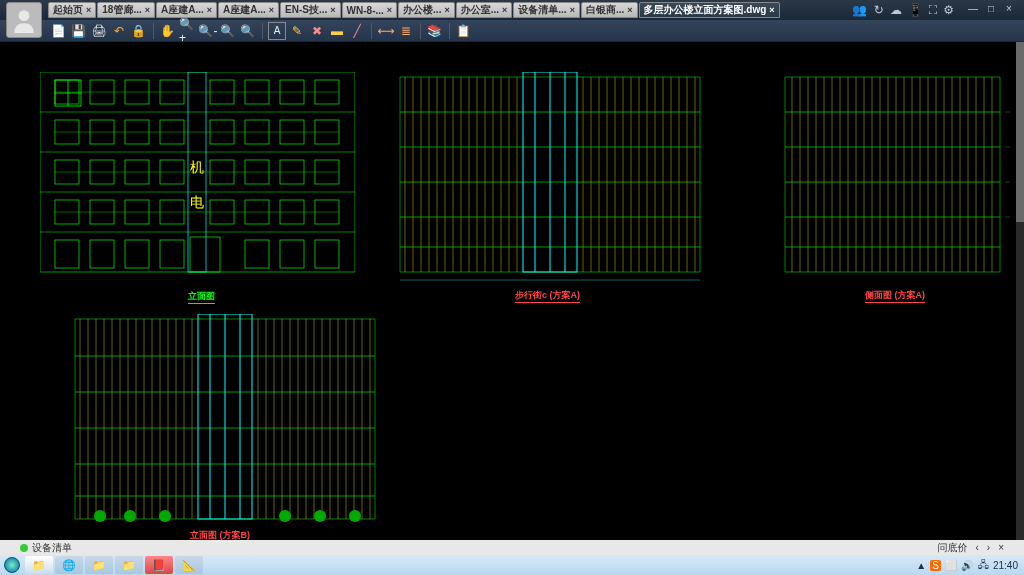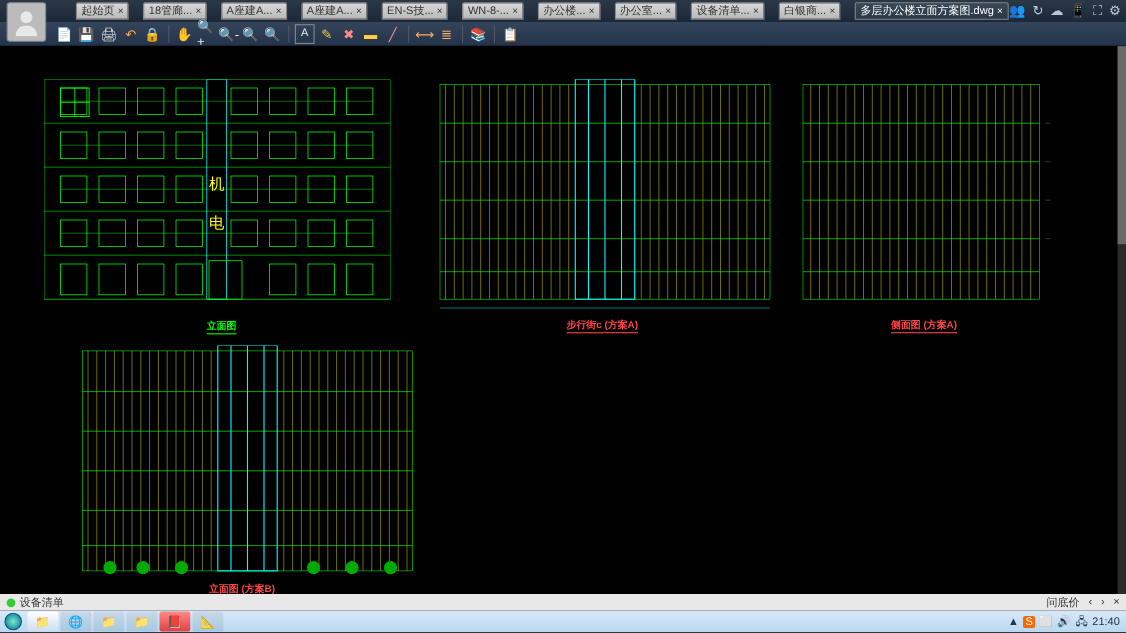--- a/index.html
+++ b/index.html
@@ -1,20 +1,20 @@
 <!DOCTYPE html>
 <html><head>
 <meta charset="utf-8">
 <style>
 * { margin: 0; padding: 0; box-sizing: border-box; }
 body { width: 1024px; height: 575px; overflow: hidden; font-family: "Microsoft YaHei", Arial, sans-serif; background: #000; position: relative; }
 
 
 .titlebar { height: 20px; background: linear-gradient(#2a3848,#1a2838); display: flex; align-items: center; }
-.tabs { display: flex; margin-left: 69px; gap: 12px; }
+.tabs { display: flex; margin-left: 48px; gap: 0; font-weight: bold; }
 .tab { background: linear-gradient(#d8d8d8,#b8b8b8); border-radius: 2px 2px 0 0; padding: 1px 4px; font-size: 10px; color: #333; display: flex; align-items: center; border: 1px solid #888; height: 16px; margin-right: 1px; cursor: pointer; max-width: 75px; overflow: hidden; white-space: nowrap; }
 .tab.active { background: linear-gradient(#3a4858,#2a3848); color: #fff; max-width: 160px; }
 .tab-close { margin-left: 3px; font-size: 9px; }
 .sysicons { margin-left: auto; display: flex; gap: 6px; padding-right: 6px; color: #b8c8d8; align-items: center; }
 .sysicons span { font-size: 12px; cursor: pointer; }
 .winbtns { display: flex; gap: 0; margin-left: 4px; }
 .winbtn { width: 18px; height: 14px; color: #ccc; font-size: 10px; text-align: center; cursor: pointer; }
 
 
 .avatar { position: absolute; left: 6px; top: 2px; width: 36px; height: 36px; background: #bbb; border-radius: 3px; border: 1px solid #888; z-index: 5; display:flex; align-items:center; justify-content:center; }
@@ -39,21 +39,21 @@
 .elev1 { left: 40px; top: 30px; width: 315px; height: 210px; }
 .elev1-svg { width: 100%; height: 100%; }
 
 
 .detail { }
 .detail svg { width: 100%; height: 100%; }
 
 .watermark { position: absolute; color: rgba(120,120,120,0.18); font-size: 36px; font-weight: bold; pointer-events: none; white-space: nowrap; }
 
 
-.statusbar { position: absolute; bottom: 20px; left: 0; right: 0; height: 15px; background: #e8e8e8; display: flex; align-items: center; font-size: 10px; color: #333; padding: 0 6px; }
+.statusbar { position: absolute; bottom: 20px; left: 0; right: 0; height: 15px; background: #e8e8e8; display: flex; align-items: center; font-size: 10px; color: #333; padding: 0 20px; }
 .statusbar .dot { width: 8px; height: 8px; border-radius: 50%; background: #3c3; margin-right: 4px; }
 .statusbar .right { margin-left: auto; display: flex; gap: 8px; align-items: center; }
 
 
 .taskbar { position: absolute; bottom: 0; left: 0; right: 0; height: 20px; background: linear-gradient(#d8e8f8,#b8d8f0); display: flex; align-items: center; }
 .startbtn { width: 24px; height: 20px; display: flex; align-items: center; justify-content: center; }
 .startbtn-circle { width: 16px; height: 16px; border-radius: 50%; background: radial-gradient(#7ec,#069); border: 1px solid #057; }
 .taskbtn { width: 28px; height: 18px; margin: 0 1px; background: linear-gradient(#c8d8e8,#a8c8e0); border-radius: 2px; display: flex; align-items: center; justify-content: center; font-size: 11px; cursor: pointer; }
 .tray { margin-left: auto; display: flex; align-items: center; gap: 4px; padding-right: 6px; font-size: 10px; color: #234; }
 </style>
@@ -298,21 +298,21 @@
           <line x1="170" y1="0" x2="170" y2="200"></line>
       </g>
       <g stroke="#0ff" stroke-width="0.4">
         <line x1="5" y1="208" x2="305" y2="208"></line>
         <line x1="312" y1="5" x2="312" y2="200"></line>
       </g>
     </svg>
     <div class="caption red" style="left:120px;top:217px">步行街c (方案A)</div>
   </div>
 
-  <div class="drawing detail" style="left:725px;top:30px;width:230px;height:210px">
+  <div class="drawing detail" style="left:780px;top:30px;width:230px;height:210px">
     <svg viewBox="0 0 230 210">
       <rect x="5" y="5" width="215" height="195" fill="none" stroke="#0f0" stroke-width="0.5"></rect>
       <g stroke="#ff0" stroke-width="0.4" fill="none">
         <line x1="12" y1="5" x2="12" y2="200"></line>
           <line x1="20" y1="5" x2="20" y2="200"></line>
           <line x1="28" y1="5" x2="28" y2="200"></line>
           <line x1="36" y1="5" x2="36" y2="200"></line>
           <line x1="44" y1="5" x2="44" y2="200"></line>
           <line x1="52" y1="5" x2="52" y2="200"></line>
           <line x1="60" y1="5" x2="60" y2="200"></line>

